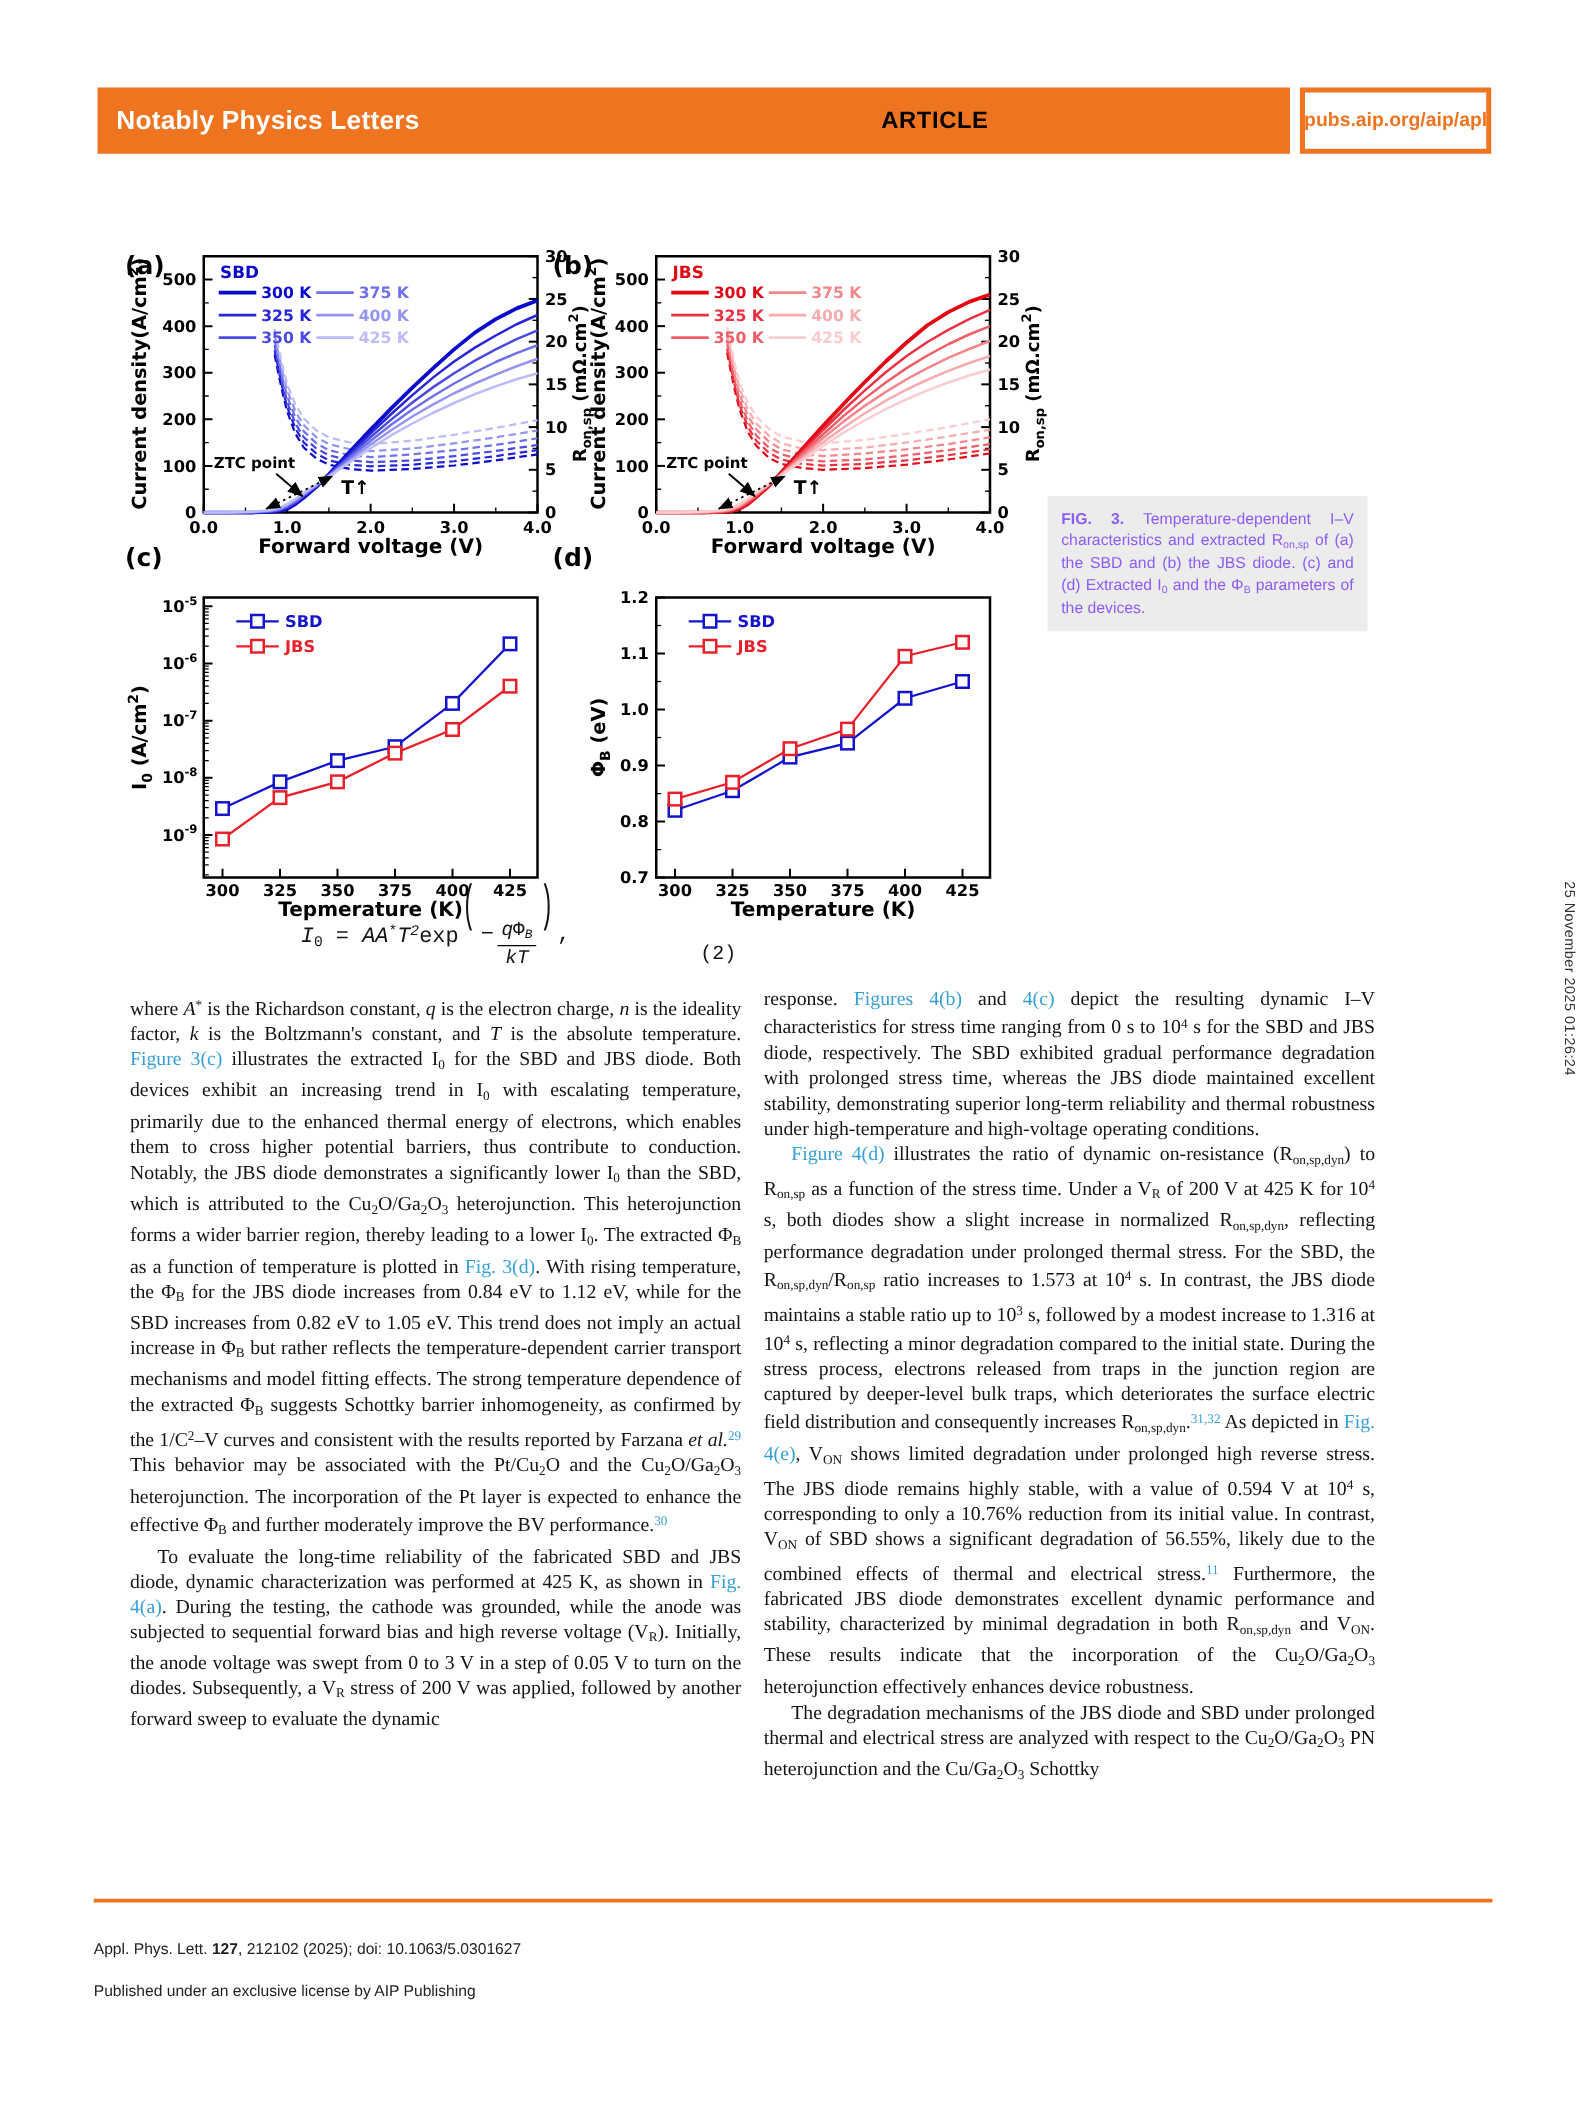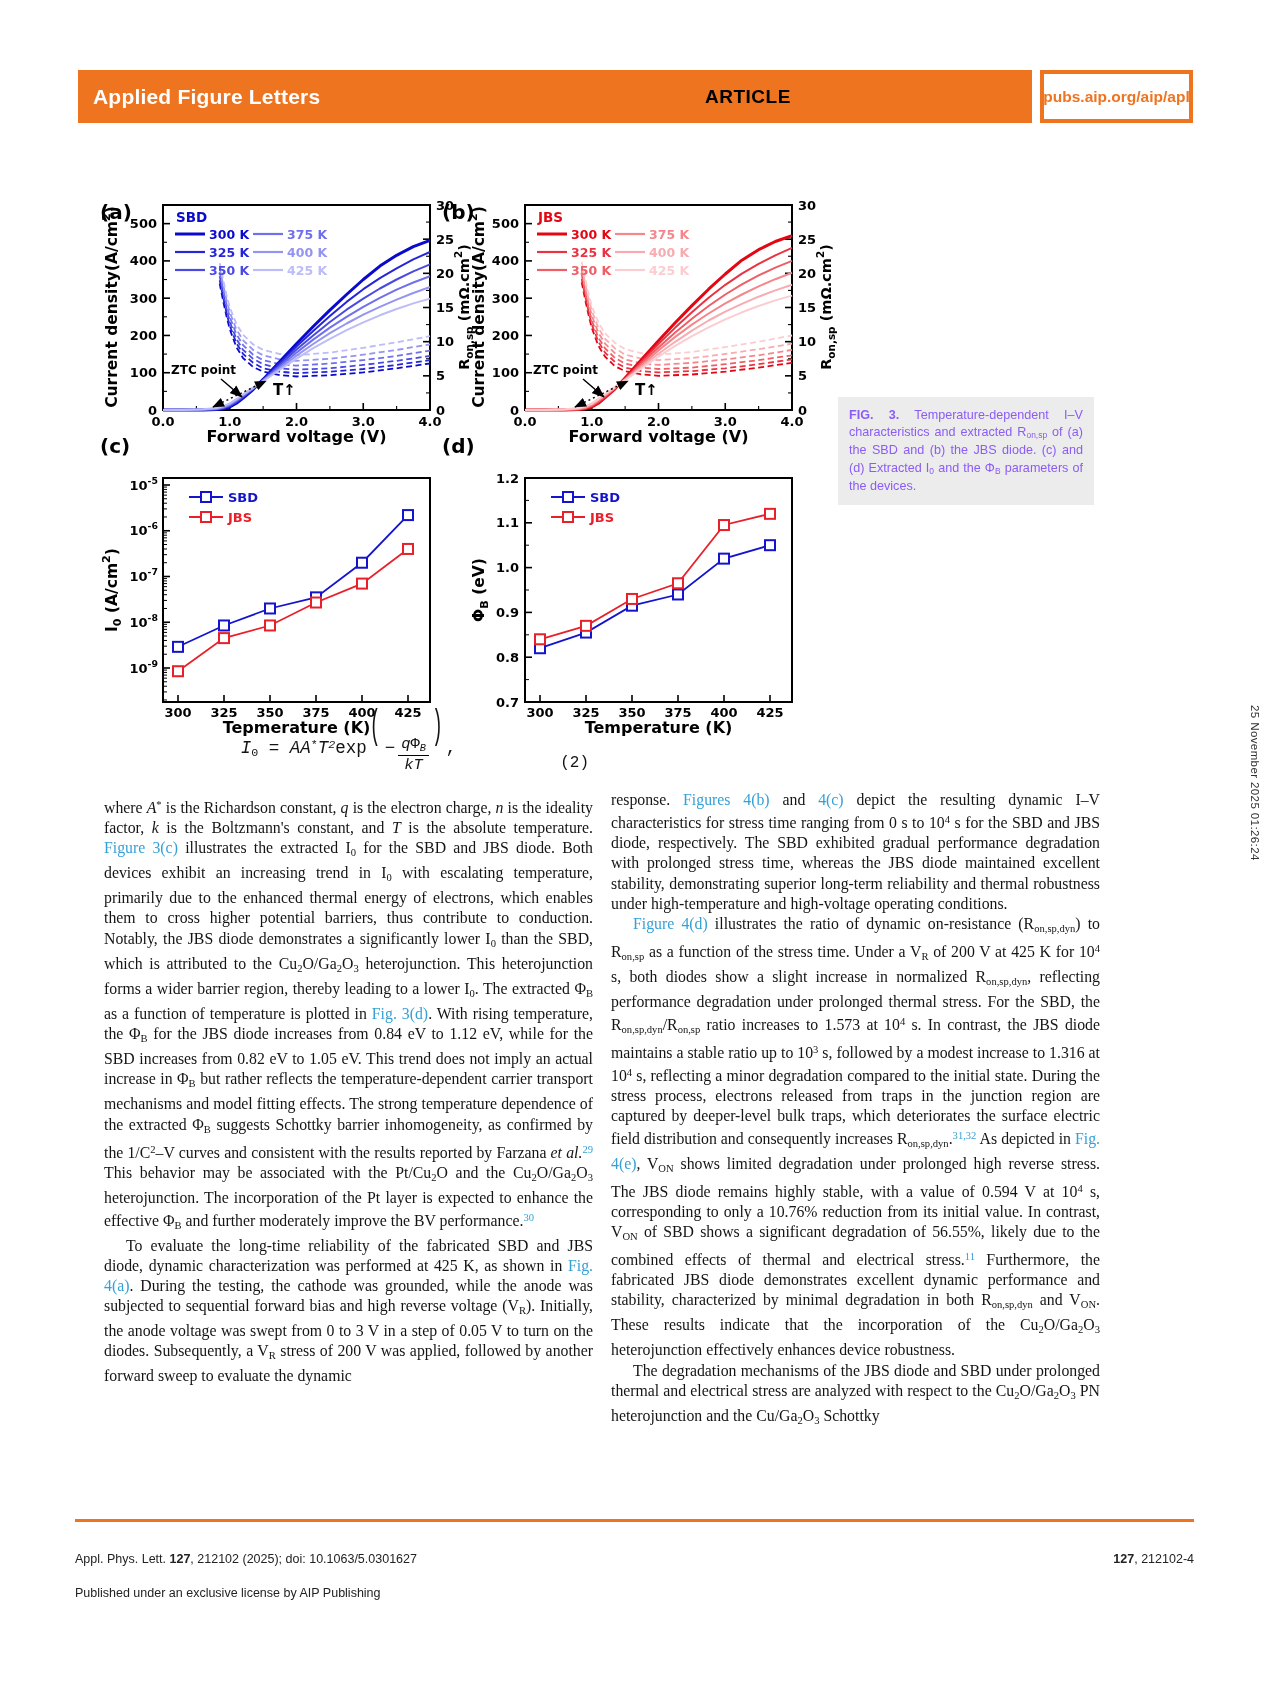--- a/index.html
+++ b/index.html
@@ -60,21 +60,21 @@
   
   .side-stamp{position:absolute;right:14px;top:705px;height:240px;writing-mode:vertical-rl;
               font-size:11.5px;color:#333;letter-spacing:.4px;}
 </style>
 </head>
 <body>
 
 <div class="page">
 
   <div class="header-bar">
-    <span class="journal-title">Applied Figure Letters</span>
+    <span class="journal-title">Notably Physics Letters</span>
     <span class="article-label">ARTICLE</span>
   </div>
   <div class="site-box">
     <span>pubs.aip.org/aip/apl</span>
   </div>
 
   <svg id="fig3-svg" width="770" height="557" viewBox="0 0 770 557">
     <defs>
       <marker id="ah" viewBox="0 0 8 6" refX="7" refY="3" markerWidth="9" markerHeight="7" orient="auto">
         <path d="M0,0 L7.5,3 L0,6 Z" fill="#000"></path>
@@ -415,18 +415,17 @@
   </div>
 
   <div class="col" id="col-right">
     <p><span>response. </span><span class="s-a">Figures 4(b)</span><span> and </span><span class="s-a">4(c)</span><span> depict the resulting dynamic I–V characteristics for stress time ranging from 0 s to 10</span><span class="s-sup">4</span><span> s for the SBD and JBS diode, respectively. The SBD exhibited gradual performance degradation with prolonged stress time, whereas the JBS diode maintained excellent stability, demonstrating superior long-term reliability and thermal robustness under high-temperature and high-voltage operating conditions.</span></p>
     <p class="indent"><span class="s-a">Figure 4(d)</span><span> illustrates the ratio of dynamic on-resistance (R</span><span class="s-sub">on,sp,dyn</span><span>) to R</span><span class="s-sub">on,sp</span><span> as a function of the stress time. Under a V</span><span class="s-sub">R</span><span> of 200 V at 425 K for 10</span><span class="s-sup">4</span><span> s, both diodes show a slight increase in normalized R</span><span class="s-sub">on,sp,dyn</span><span>, reflecting performance degradation under prolonged thermal stress. For the SBD, the R</span><span class="s-sub">on,sp,dyn</span><span>/R</span><span class="s-sub">on,sp</span><span> ratio increases to 1.573 at 10</span><span class="s-sup">4</span><span> s. In contrast, the JBS diode maintains a stable ratio up to 10</span><span class="s-sup">3</span><span> s, followed by a modest increase to 1.316 at 10</span><span class="s-sup">4</span><span> s, reflecting a minor degradation compared to the initial state. During the stress process, electrons released from traps in the junction region are captured by deeper-level bulk traps, which deteriorates the surface electric field distribution and consequently increases R</span><span class="s-sub">on,sp,dyn</span><span>.</span><span class="s-supa">31,32</span><span> As depicted in </span><span class="s-a">Fig. 4(e)</span><span>, V</span><span class="s-sub">ON</span><span> shows limited degradation under prolonged high reverse stress. The JBS diode remains highly stable, with a value of 0.594 V at 10</span><span class="s-sup">4</span><span> s, corresponding to only a 10.76% reduction from its initial value. In contrast, V</span><span class="s-sub">ON</span><span> of SBD shows a significant degradation of 56.55%, likely due to the combined effects of thermal and electrical stress.</span><span class="s-supa">11</span><span> Furthermore, the fabricated JBS diode demonstrates excellent dynamic performance and stability, characterized by minimal degradation in both R</span><span class="s-sub">on,sp,dyn</span><span> and V</span><span class="s-sub">ON</span><span>. These results indicate that the incorporation of the Cu</span><span class="s-sub">2</span><span>O/Ga</span><span class="s-sub">2</span><span>O</span><span class="s-sub">3</span><span> heterojunction effectively enhances device robustness.</span></p>
     <p class="indent"><span>The degradation mechanisms of the JBS diode and SBD under prolonged thermal and electrical stress are analyzed with respect to the Cu</span><span class="s-sub">2</span><span>O/Ga</span><span class="s-sub">2</span><span>O</span><span class="s-sub">3</span><span> PN heterojunction and the Cu/Ga</span><span class="s-sub">2</span><span>O</span><span class="s-sub">3</span><span> Schottky</span></p>
   </div>
 
   <div class="footer-rule"></div>
   <div class="footer-left"><span>Appl. Phys. Lett. </span><span class="s-b">127</span><span>, 212102 (2025); doi: 10.1063/5.0301627</span></div>
-  <div class="footer-right"><span class="s-b">127</span><span>, 212102-4</span></div>
   <div class="footer-license">Published under an exclusive license by AIP Publishing</div>
 
   <div class="side-stamp">25 November 2025 01:26:24</div>
 
 </div>
 
 </body></html>

